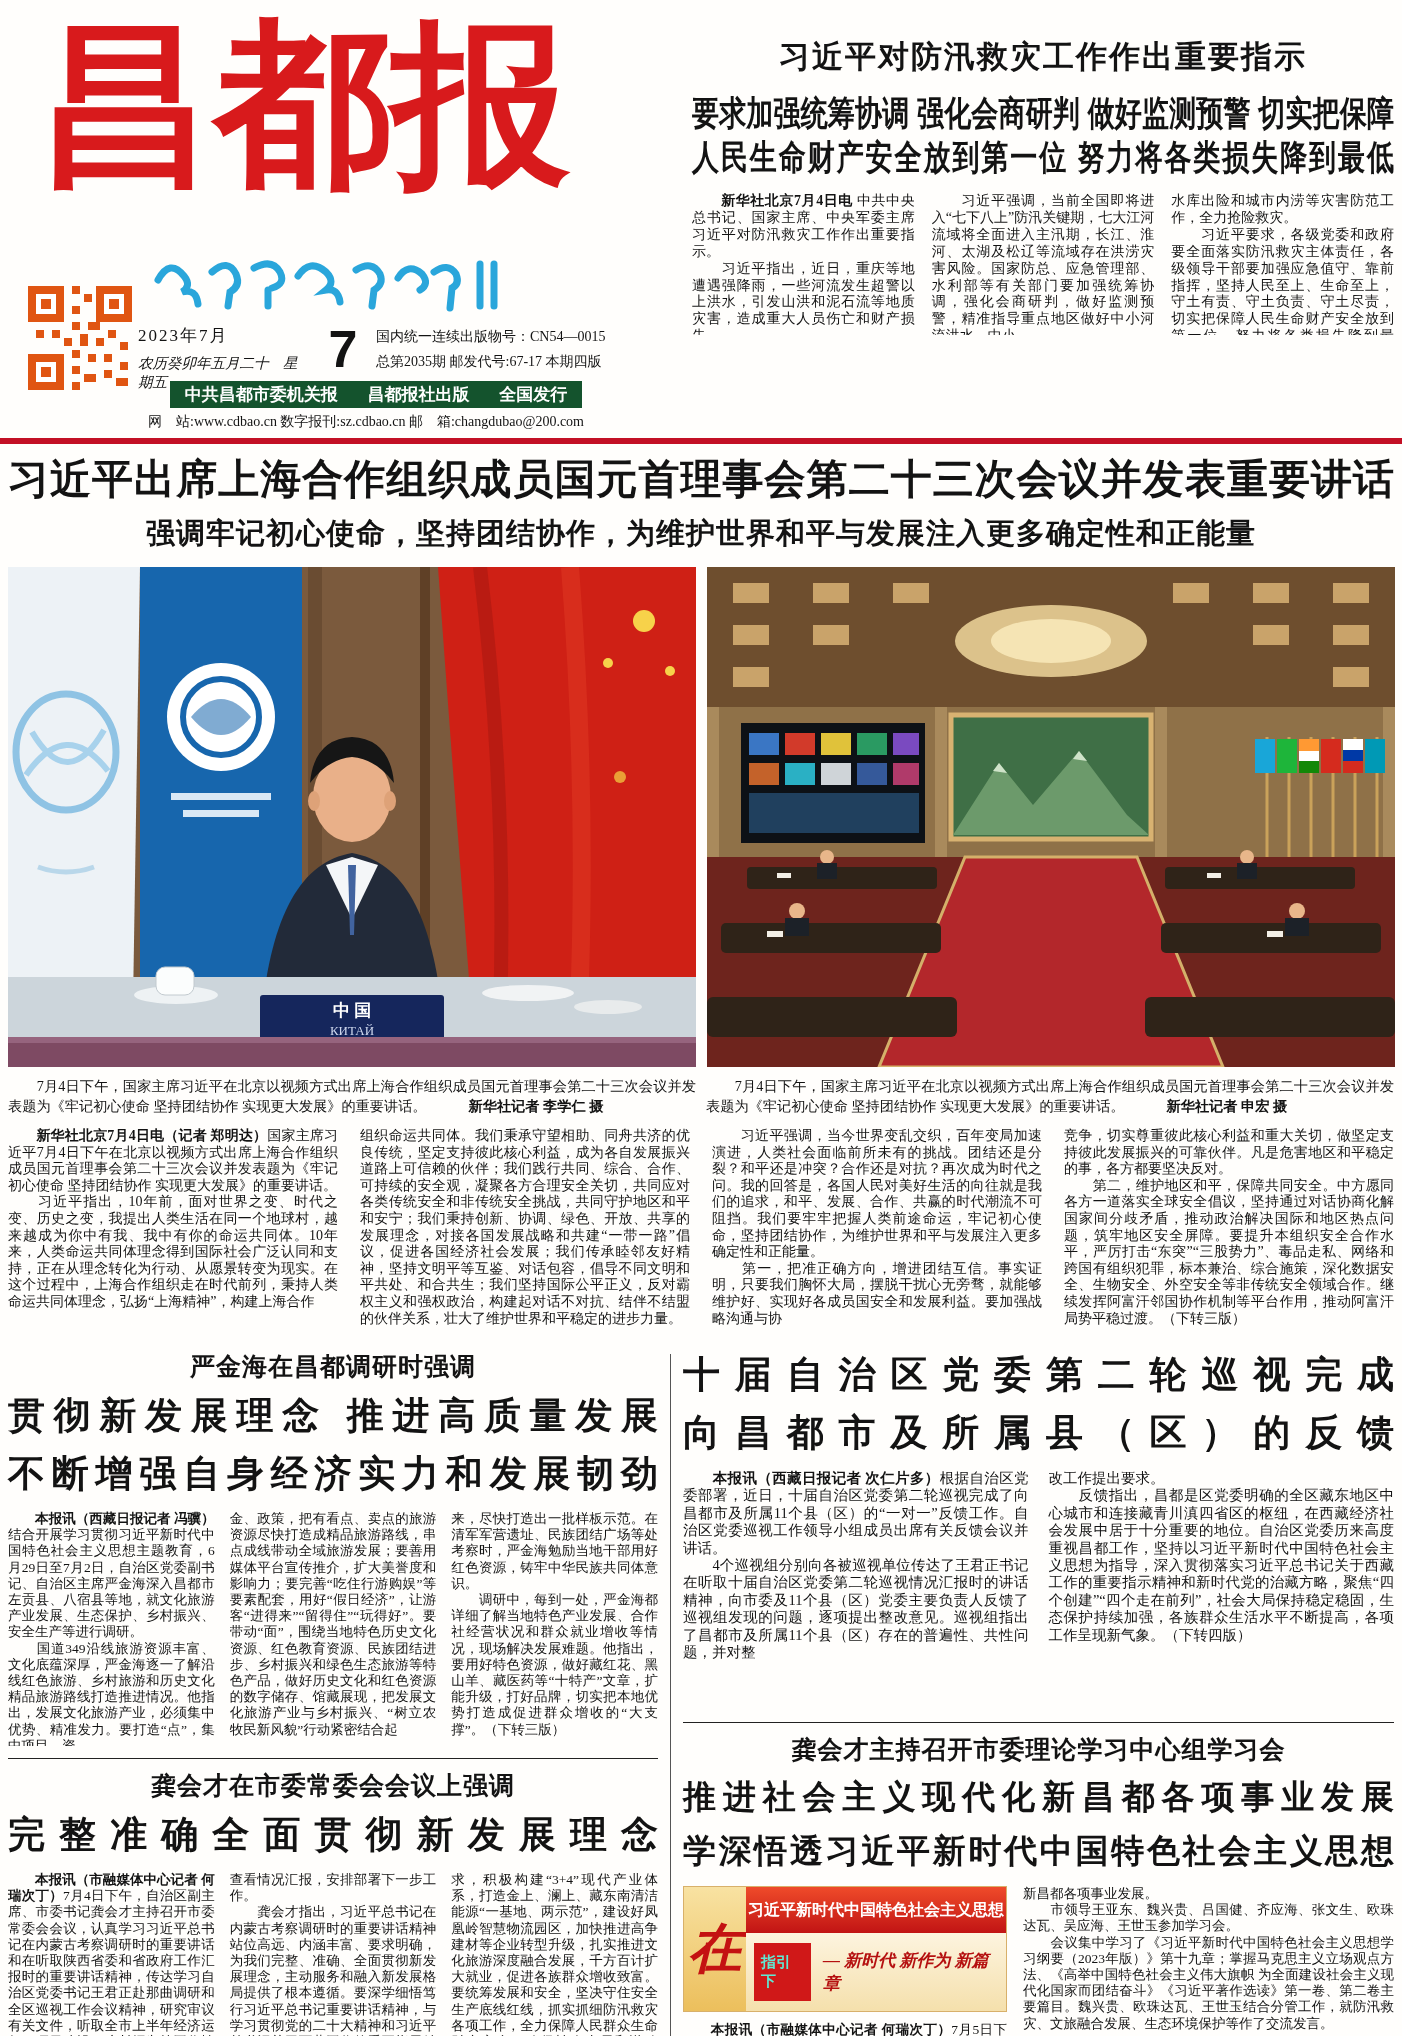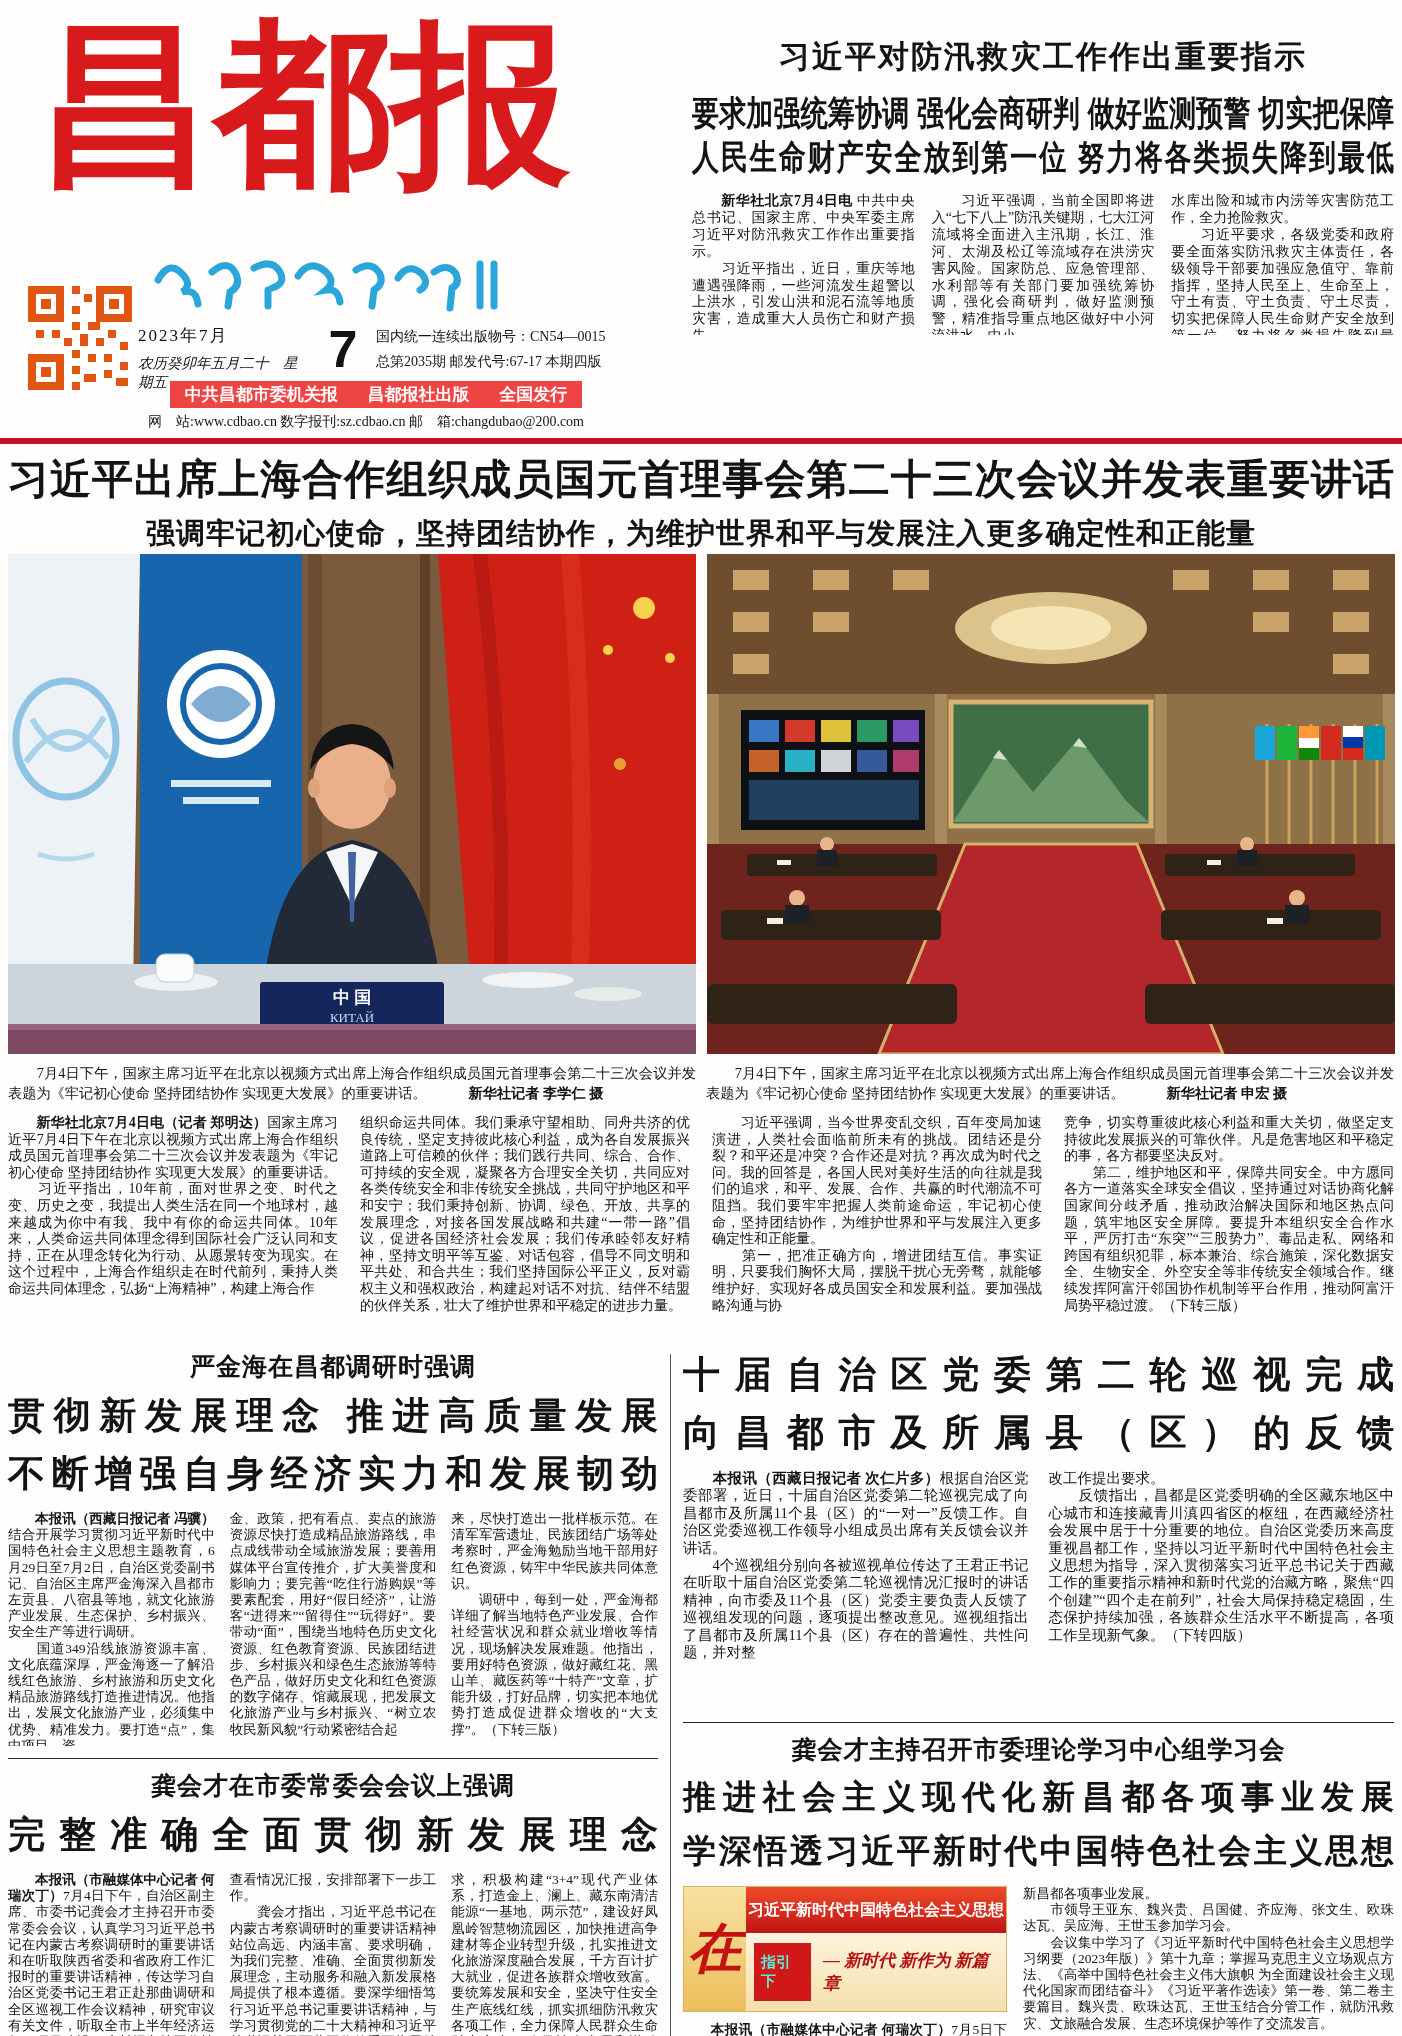--- a/index.html
+++ b/index.html
@@ -11,21 +11,21 @@
                color:#d81a1c;font-family:"DejaVu Serif",serif;font-weight:900;font-size:178px;line-height:280px;}
   .tibetan-wrap{position:absolute;left:150px;top:250px;width:370px;height:62px}
   .qr{position:absolute;left:28px;top:286px}
   .pub-row{position:absolute;left:138px;top:324px;width:505px;display:flex;align-items:flex-start}
   .pub-date{width:172px;}
   .pub-date .d1{font-size:17px;letter-spacing:2px}
   .pub-date .d2{font-size:14.5px;margin-top:7px;font-style:italic}
   .pub-day{width:66px;font-family:"Liberation Sans",sans-serif;font-weight:900;font-size:52px;line-height:50px;text-align:center}
   .pub-right{width:248px}
   .pub-right div{font-size:14px;line-height:25px;white-space:nowrap}
-  .bluebar{position:absolute;left:170px;top:381px;width:412px;height:27px;background:#ef4444;color:#fff;
+  .bluebar{position:absolute;left:170px;top:381px;width:412px;height:27px;background:#14532d;color:#fff;
            display:flex;align-items:center;justify-content:space-around;
            font-family:"Liberation Sans",sans-serif;font-weight:700;font-size:17px}
   .contact{position:absolute;left:148px;top:413px;width:436px;display:flex;justify-content:space-between;font-size:14px}
 
   
   .flood{position:absolute;left:692px;top:36px;width:702px}
   .flood-kicker{text-align:center;font-size:31px;font-weight:700;letter-spacing:2px}
   .fn-line{font-family:"Liberation Sans",sans-serif;font-weight:900;font-size:27px;height:44px;
            transform:scaleY(1.28);transform-origin:center top;text-align:justify;text-align-last:justify}
   .flood-h{margin-top:12px}
@@ -33,21 +33,21 @@
               font-size:14px;line-height:16.9px;text-align:justify;height:142px;overflow:hidden;white-space:pre-wrap}
   .lede{font-weight:700}
 
   .red-rule{position:absolute;left:0;top:438px;width:1402px;height:6px;background:#c31025}
 
   
   .lead{position:absolute;left:8px;top:454px;width:1386px}
   .lead-h1{font-family:"Liberation Sans",sans-serif;font-weight:900;font-size:41px;
            text-align:justify;text-align-last:justify;line-height:50px}
   .lead-h2{font-family:"Liberation Sans",sans-serif;font-weight:800;font-size:29px;text-align:center;margin-top:10px;letter-spacing:1px}
-  .photos{display:flex;gap:11px;}
+  .photos{display:flex;gap:11px;margin-top:13px}
   figure{margin:0}
   .photo{width:688px;height:500px;display:block}
   .captions{display:flex;gap:10px;margin-top:10px}
   .caption{width:688px;font-size:14.2px;line-height:19.5px;text-align:justify;white-space:pre-wrap}
   .credit{font-weight:700;margin-left:42px;white-space:nowrap}
   .lead-cols{display:grid;grid-template-columns:repeat(4,1fr);gap:22px;margin-top:12px;
              font-size:14px;line-height:16.6px;text-align:justify;height:220px;overflow:hidden;white-space:pre-wrap}
 
   
   .bottom{position:absolute;left:8px;top:1350px;width:1386px;display:flex}

